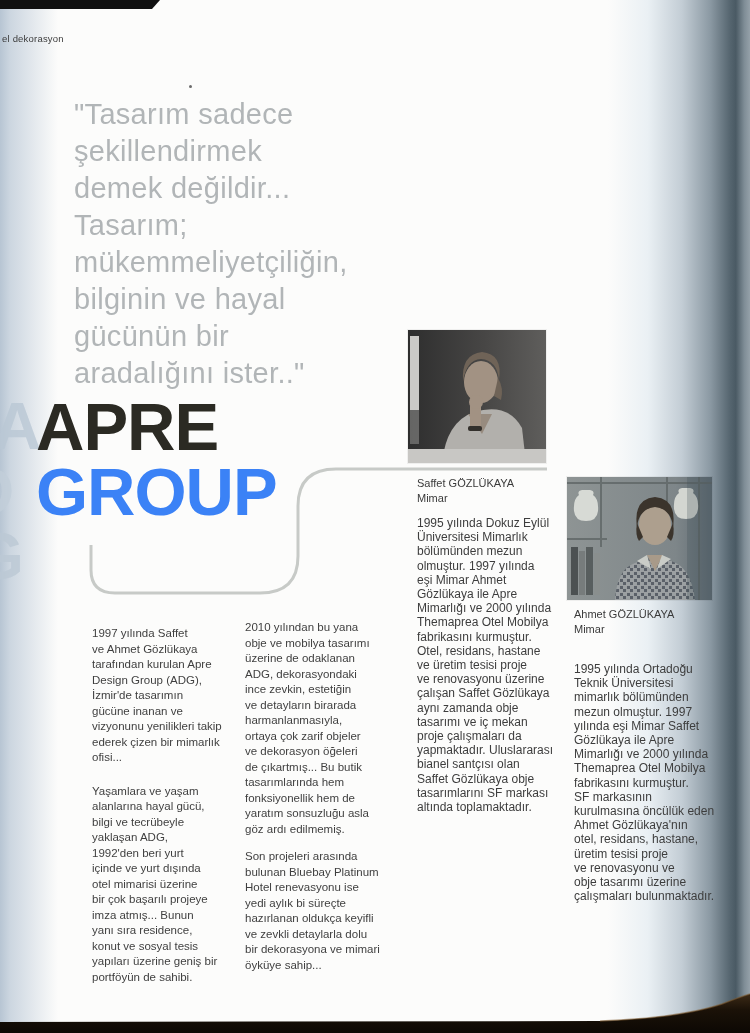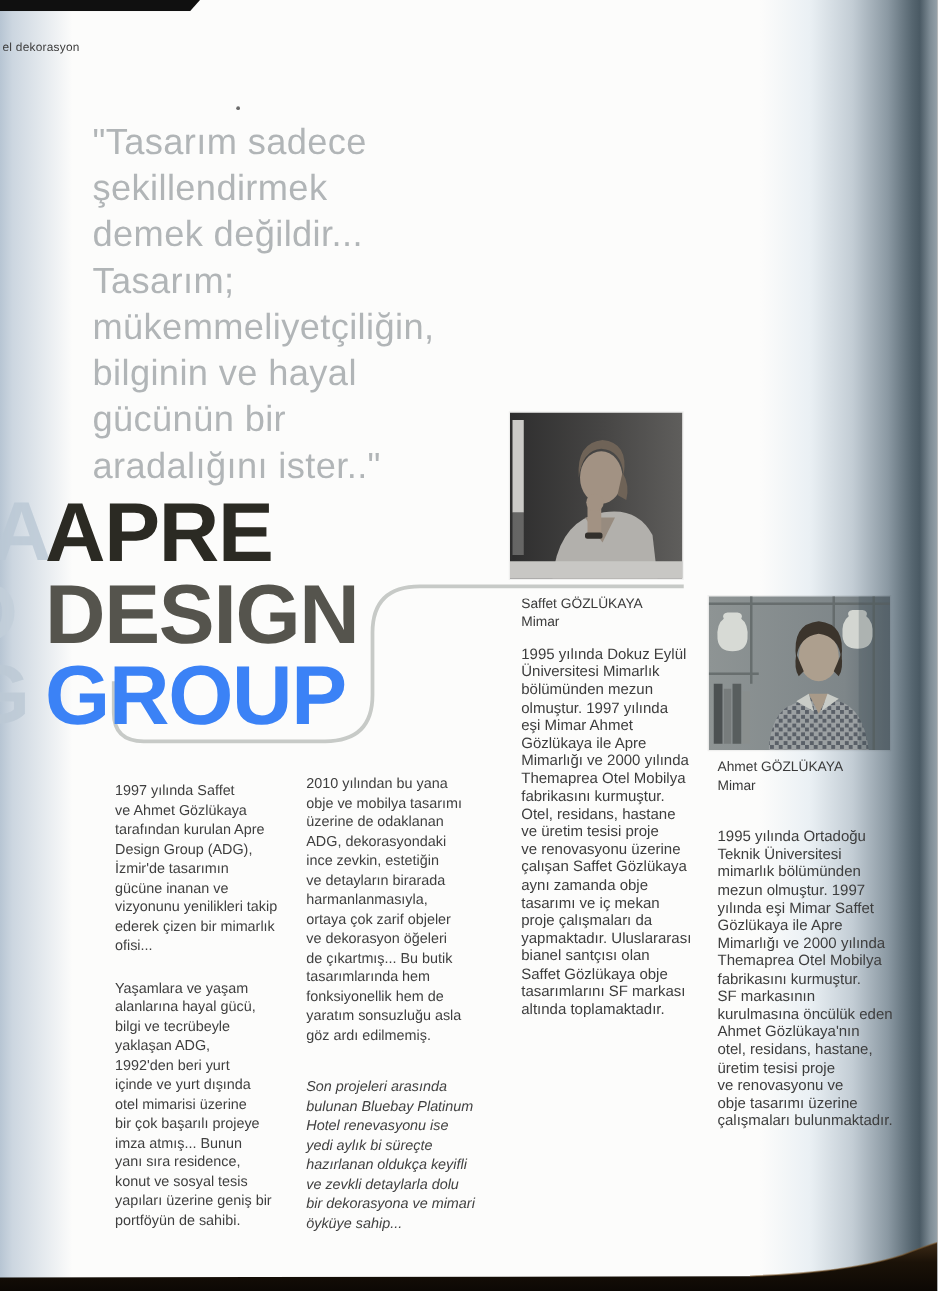--- a/index.html
+++ b/index.html
@@ -39,21 +39,21 @@
   #saffet-caption{left:417px;top:476px;}
   #saffet-bio{left:417px;top:516px;width:150px;}
   #ahmet-caption{left:574px;top:607px;}
   #ahmet-bio{left:574px;top:662px;width:158px;}
   
   .col{font-size:11.5px;line-height:15.5px;color:#3f3f3f;z-index:3;}
   .col p{margin:0;white-space:pre-line;}
   #col1{left:92px;top:626px;width:158px;}
   #col1 .p2{margin-top:18px;}
   #col2{left:245px;top:620px;width:165px;}
-  #col2 .p2{margin-top:26px;font-style:italic;}
+  #col2 .p2{margin-top:12px;}
 </style>
 </head>
 <body>
 
 <div id="page">
 
   <div class="abs" id="left-band"></div>
   <div class="abs" id="right-band"></div>
   <div class="abs" id="top-edge"></div>
   <svg class="abs" id="bottom-edge" width="750" height="48" viewBox="0 0 750 48">
@@ -79,21 +79,20 @@
 bilginin ve hayal
 gücünün bir
 aradalığını ister.."</div>
 
   <div class="abs wm" style="left:-7px;top:394px;color:#bac8d5;">A</div>
   <div class="abs wm" style="left:-34px;top:459px;color:#c3cfda;">D</div>
   <div class="abs wm" style="left:-28px;top:524px;color:#bcc9d5;">G</div>
 
   <div class="abs" id="title">
     <div style="color:#2b2a23;">APRE</div>
-    <div style="color:#55544d;">DESIGN</div>
     <div style="color:#3b82f6;">GROUP</div>
   </div>
 
   <svg class="abs" id="s-curve" width="750" height="1033" viewBox="0 0 750 1033">
     <path d="M91 545 L91 570 Q91 593 115 593 L260 593 Q298 593 298 556 L298 506 Q298 469 336 469 L547 469" fill="none" stroke="#c7cac7" stroke-width="3"></path>
   </svg>
 
   <svg class="abs photo" style="left:408px;top:330px;" width="138" height="133" viewBox="0 0 138 133">
     <defs>
       <linearGradient id="sbg" x1="0" y1="0" x2="1" y2="0">

